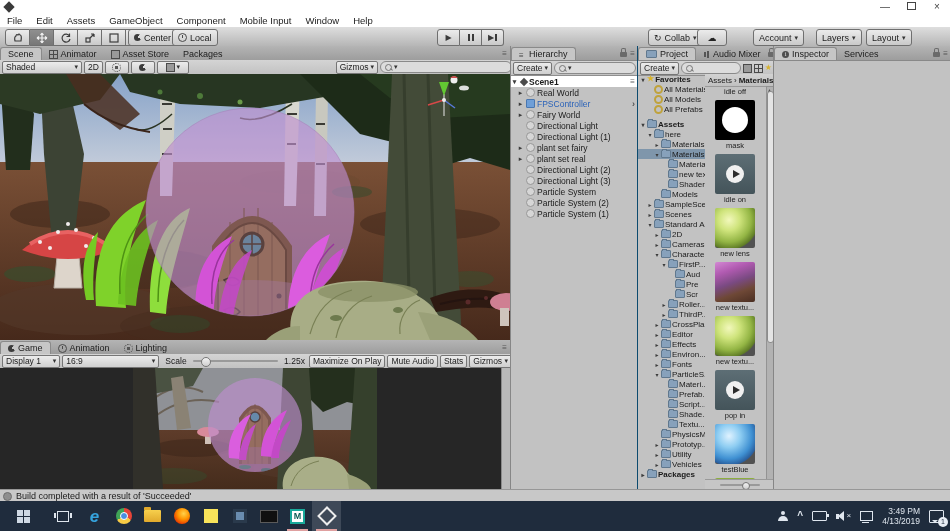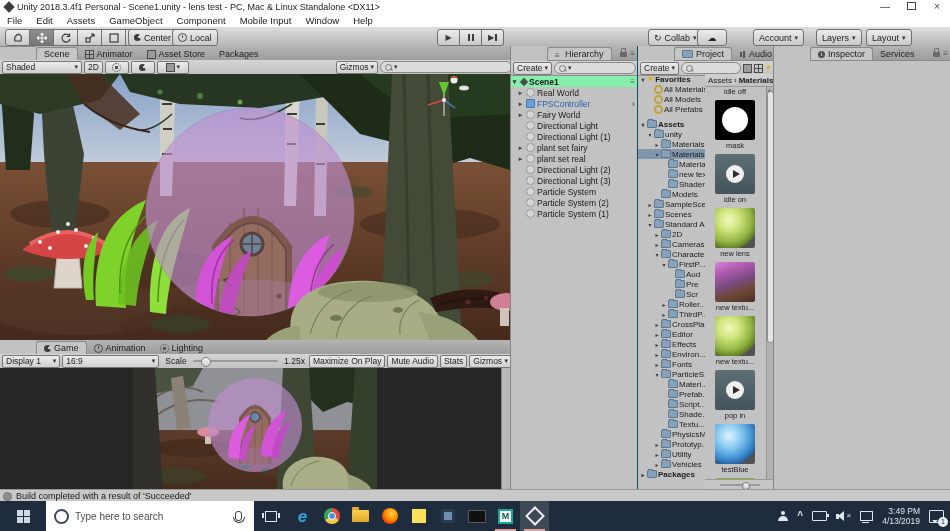--- a/index.html
+++ b/index.html
@@ -26,21 +26,21 @@
   .pill{height:15px;border:1px solid #6f6f6f;border-radius:3px;background:linear-gradient(#ececec,#c9c9c9);
     display:flex;align-items:center;justify-content:center;font-size:9px;padding:0 5px;gap:3px;color:#222;}
   .caret{font-size:7px;color:#333;}
   .playgrp{position:absolute;left:437px;top:2px;display:flex;}
   .playbtn{width:21px;height:15px;border:1px solid #6f6f6f;border-left:none;background:linear-gradient(#ececec,#c9c9c9);display:flex;align-items:center;justify-content:center;font-size:8px;color:#3a3a3a;}
   .playbtn:first-child{border-left:1px solid #6f6f6f;border-radius:3px 0 0 3px;}
   .playbtn:last-child{border-radius:0 3px 3px 0;}
   .pausebar{display:inline-block;width:2px;height:7px;background:#3a3a3a;margin:0 1px;}
   .stepbar{display:inline-block;width:2px;height:7px;background:#3a3a3a;margin-left:1px;}
   
-  .tabstrip{background:linear-gradient(#b4b4b4,#9d9d9d);border-bottom:1px solid #898989;display:flex;align-items:flex-end;height:14px;margin-left:36px;}
+  .tabstrip{background:linear-gradient(#b4b4b4,#9d9d9d);border-bottom:1px solid #898989;display:flex;align-items:flex-end;height:14px;}
   .tab{height:12px;line-height:12px;padding:0 7px;font-size:9px;color:#1c1c1c;display:flex;align-items:center;gap:3px;white-space:nowrap;}
   .tab.active{background:#c6c6c6;border:1px solid #8a8a8a;border-bottom:none;border-radius:3px 3px 0 0;}
   .panel-icons{margin-left:auto;display:flex;align-items:center;gap:3px;padding:0 3px 2px 0;color:#555;}
   .lock{width:7px;height:5px;background:#6a6a6a;border-radius:1px;position:relative;}
   .lock::before{content:"";position:absolute;top:-4px;left:1px;width:3px;height:3px;border:1px solid #6a6a6a;border-bottom:none;border-radius:2px 2px 0 0;}
   .pmenu{font-size:8px;color:#555;line-height:8px;}
   .ctrlbar{background:linear-gradient(#d4d4d4,#c2c2c2);border-bottom:1px solid #8f8f8f;display:flex;align-items:center;height:14px;padding:0 2px;gap:2px;}
   .dd{height:11px;border:1px solid #767676;border-radius:2px;background:linear-gradient(#ececec,#cfcfcf);
     display:flex;align-items:center;font-size:8.5px;padding:0 3px;gap:2px;white-space:nowrap;color:#222;}
   .sbtn{height:11px;border:1px solid #767676;border-radius:2px;background:linear-gradient(#ececec,#cfcfcf);
@@ -72,21 +72,21 @@
   .slider-track{height:2px;background:#9a9a9a;border-radius:1px;position:relative;}
   .slider-knob{position:absolute;top:-3px;width:8px;height:8px;border-radius:50%;background:linear-gradient(#f2f2f2,#cfcfcf);border:1px solid #777;}
   
   #hier{left:510px;top:46px;width:127px;height:443px;border-left:1px solid #868686;background:#c2c2c2;}
   .hrow{height:11px;display:flex;align-items:center;font-size:8.5px;gap:2px;white-space:nowrap;overflow:hidden;}
   .hrow .arr{width:7px;font-size:7px;color:#3c3c3c;text-align:center;flex:none;}
   .hicon{width:7px;height:7px;border-radius:50%;background:#d6d6d6;border:1px solid #979797;flex:none;}
   .hicon.prefab{background:#6f9fd8;border-color:#4a77b0;border-radius:1px;}
   .hrow.blue{color:#2a62b8;}
   .hrow .chev{margin-left:auto;padding-right:3px;color:#555;font-size:9px;}
-  .hroot{background:#86efac;font-weight:bold;}
+  .hroot{background:#ffffff;font-weight:bold;}
   .uicon{width:6px;height:6px;background:#4a4a4a;transform:rotate(45deg);flex:none;margin-left:1px;}
   .hmenu{margin-left:auto;padding-right:3px;color:#666;font-size:8px;}
   
   #proj{left:637px;top:46px;width:136px;height:443px;border-left:1px solid #0c4a6e;background:#c2c2c2;}
   #proj-body{position:absolute;left:0;top:28px;width:136px;height:415px;}
   #proj-tree{position:absolute;left:0;top:0;width:67px;height:415px;overflow:hidden;border-right:1px solid #979797;}
   .prow{height:10px;display:flex;align-items:center;font-size:8px;gap:1px;white-space:nowrap;overflow:hidden;}
   .prow .arr{width:6px;font-size:6px;color:#3c3c3c;text-align:center;flex:none;}
   .prow.selrow{background:#7f96ab;}
   .prow.bold{font-weight:bold;}
@@ -168,21 +168,20 @@
   .badge{position:absolute;right:-5px;bottom:-5px;width:10px;height:10px;border-radius:50%;background:#e8edf4;color:#1f2c3d;font-size:7px;display:flex;align-items:center;justify-content:center;}
   .tool-ic{stroke:#3c3c3c;fill:none;stroke-width:1.2;}
 </style>
 </head>
 <body>
 
 <div id="screen">
 
   <div class="titlebar abs">
     <span class="t-icon"></span>
-    <span class="t-text">Unity 2018.3.4f1 Personal - Scene1.unity - lens test - PC, Mac &amp; Linux Standalone &lt;DX11&gt;</span>
     <span class="winbtns">
       <span>—</span>
       <span class="btn-max"><i></i></span>
       <span>×</span>
     </span>
   </div>
 
   <div class="menubar abs" id="menu-items">
       <span>File</span>
       <span>Edit</span>
@@ -666,21 +665,21 @@
           </div>
           <div class="prow" style="height: 5px;"></div>
           <div class="prow bold" style="padding-left: 2px;">
             <span class="arr">▾</span>
             <span class="fold"></span>
             <span>Assets</span>
           </div>
           <div class="prow" style="padding-left: 9px;">
             <span class="arr">▾</span>
             <span class="fold"></span>
-            <span>unity</span>
+            <span>here</span>
           </div>
           <div class="prow" style="padding-left: 16px;">
             <span class="arr">▸</span>
             <span class="fold"></span>
             <span>Materials</span>
           </div>
           <div class="prow selrow" style="padding-left: 16px;">
             <span class="arr">▾</span>
             <span class="fold"></span>
             <span>Materials</span>
@@ -925,25 +924,20 @@
 
   <div class="abs" id="taskbar">
     <span id="start">
         <span class="winlogo">
           <span></span>
           <span></span>
           <span></span>
           <span></span>
         </span>
       </span>
-    <span id="tb-search">
-      <span class="cortana"></span>
-      <span class="ph">Type here to search</span>
-      <span class="mic"></span>
-    </span>
     <span id="taskview">
         <span class="tv"></span>
       </span>
     <span id="task-apps">
         <span class="slot">
           <span class="ic-edge">e</span>
         </span>
         <span class="slot">
           <span class="ic-chrome"></span>
         </span>

